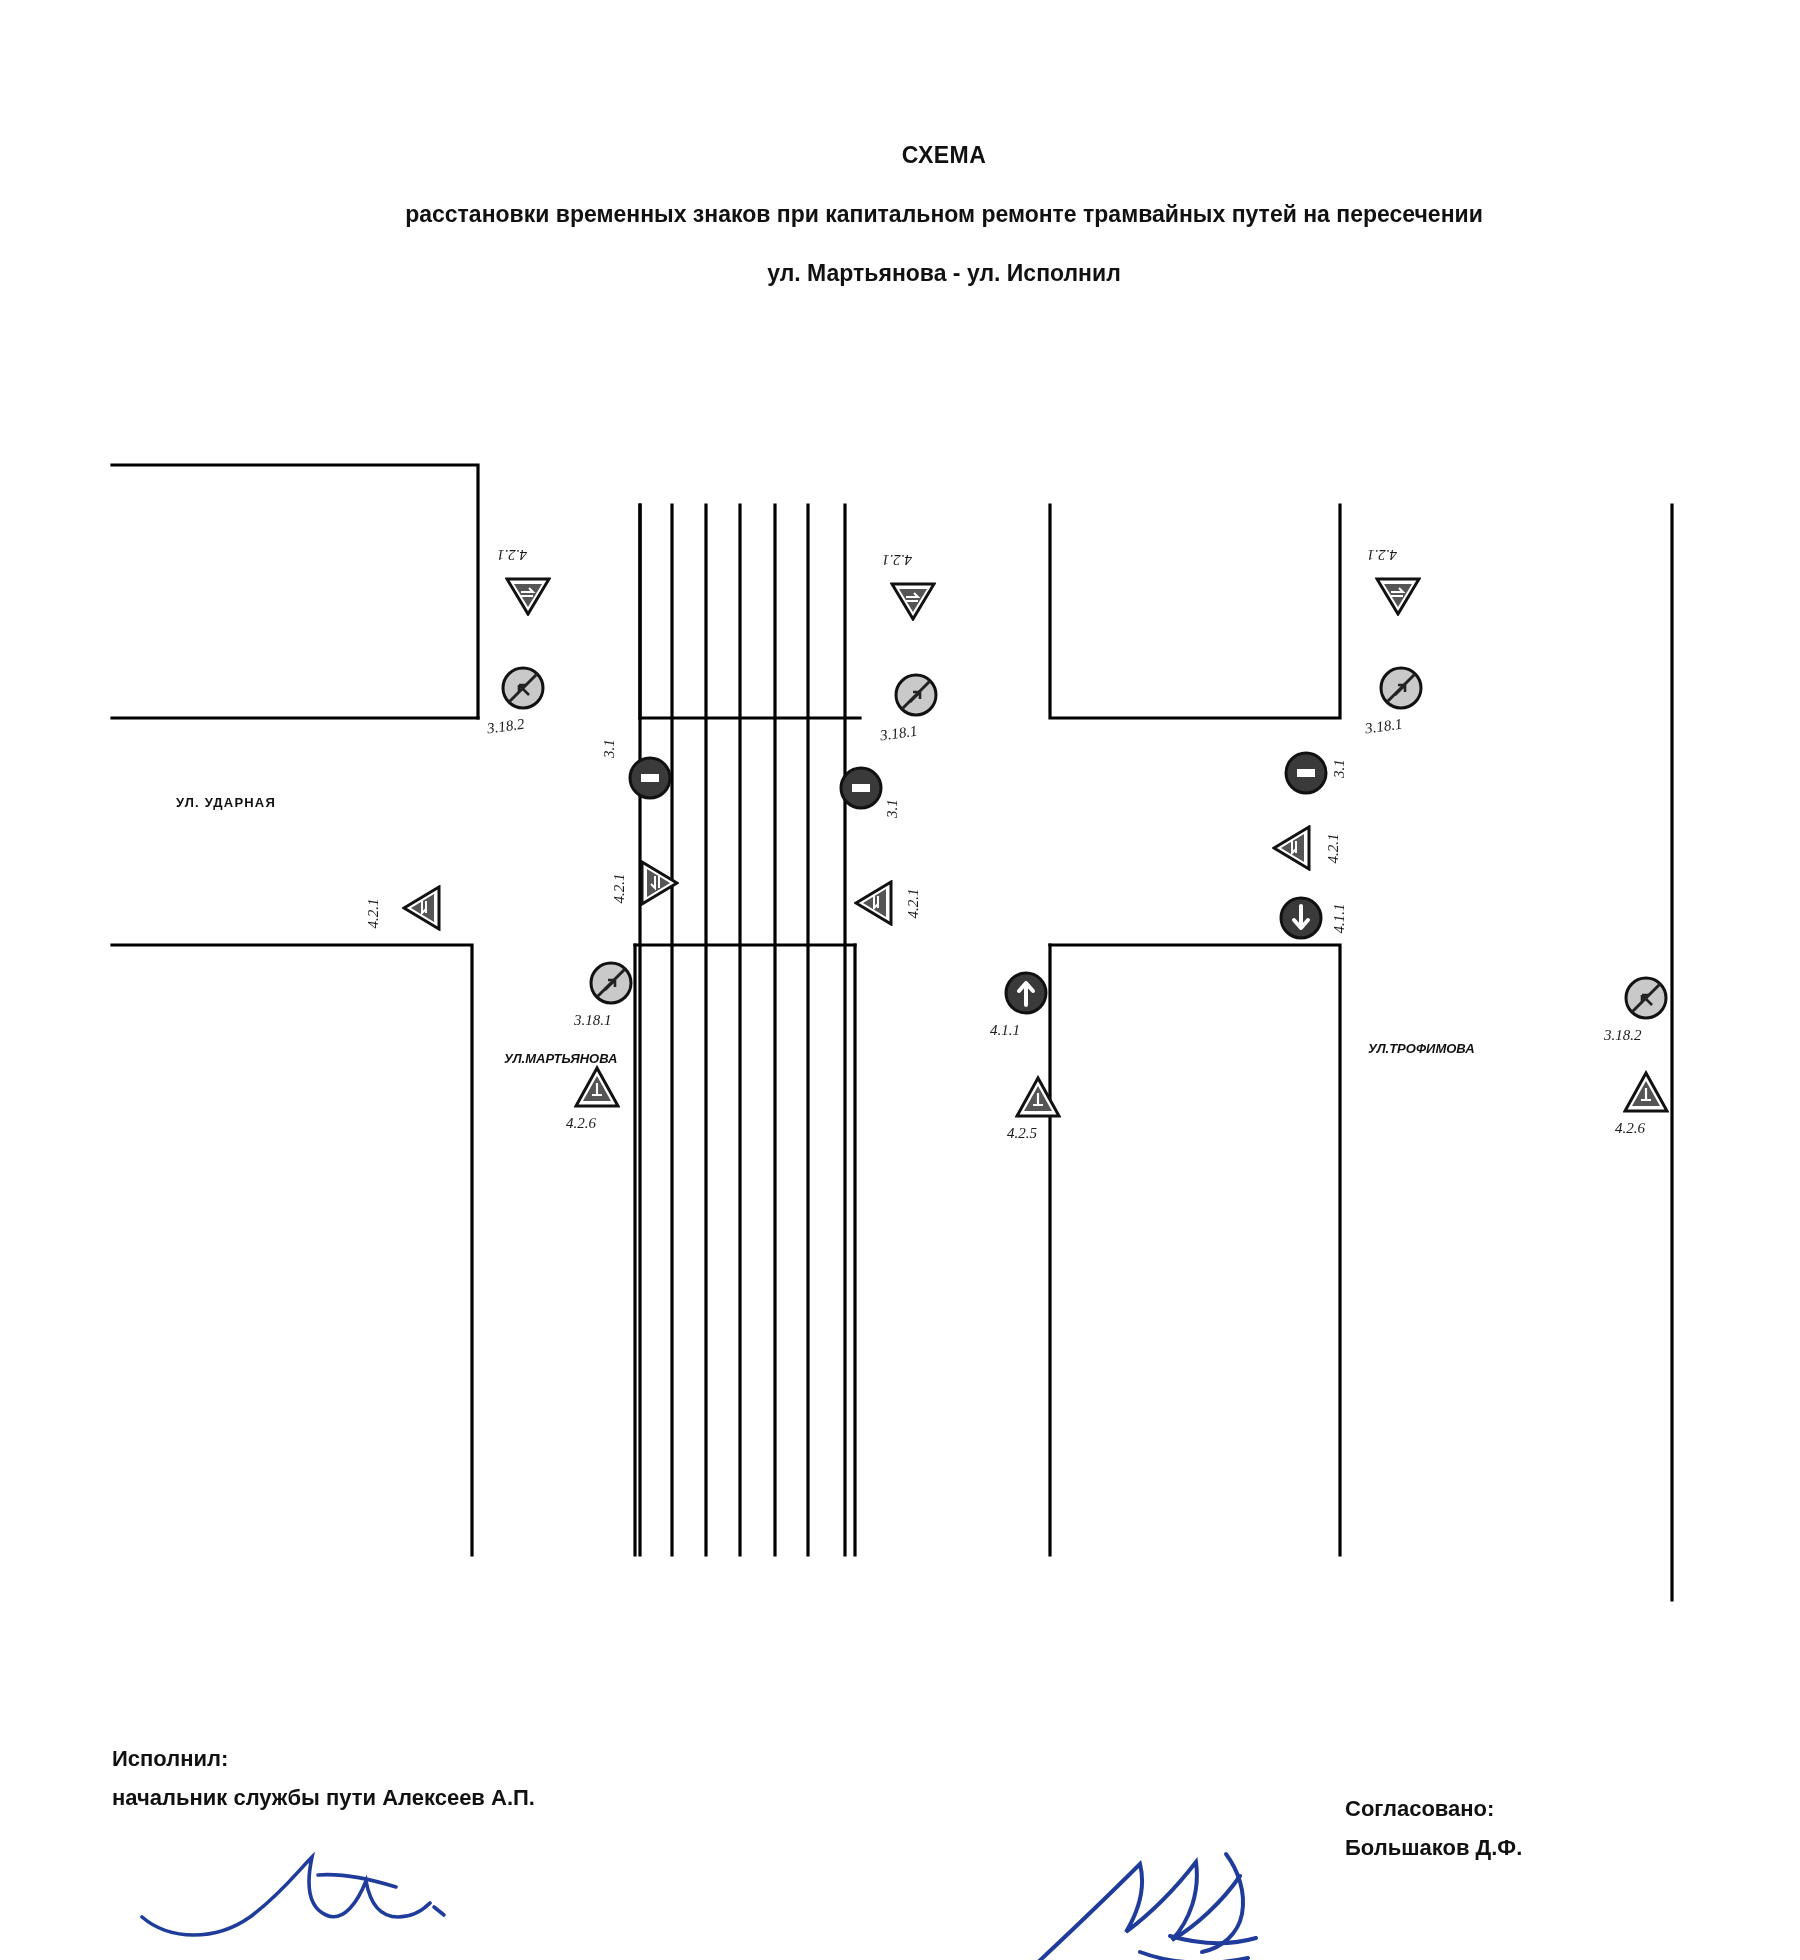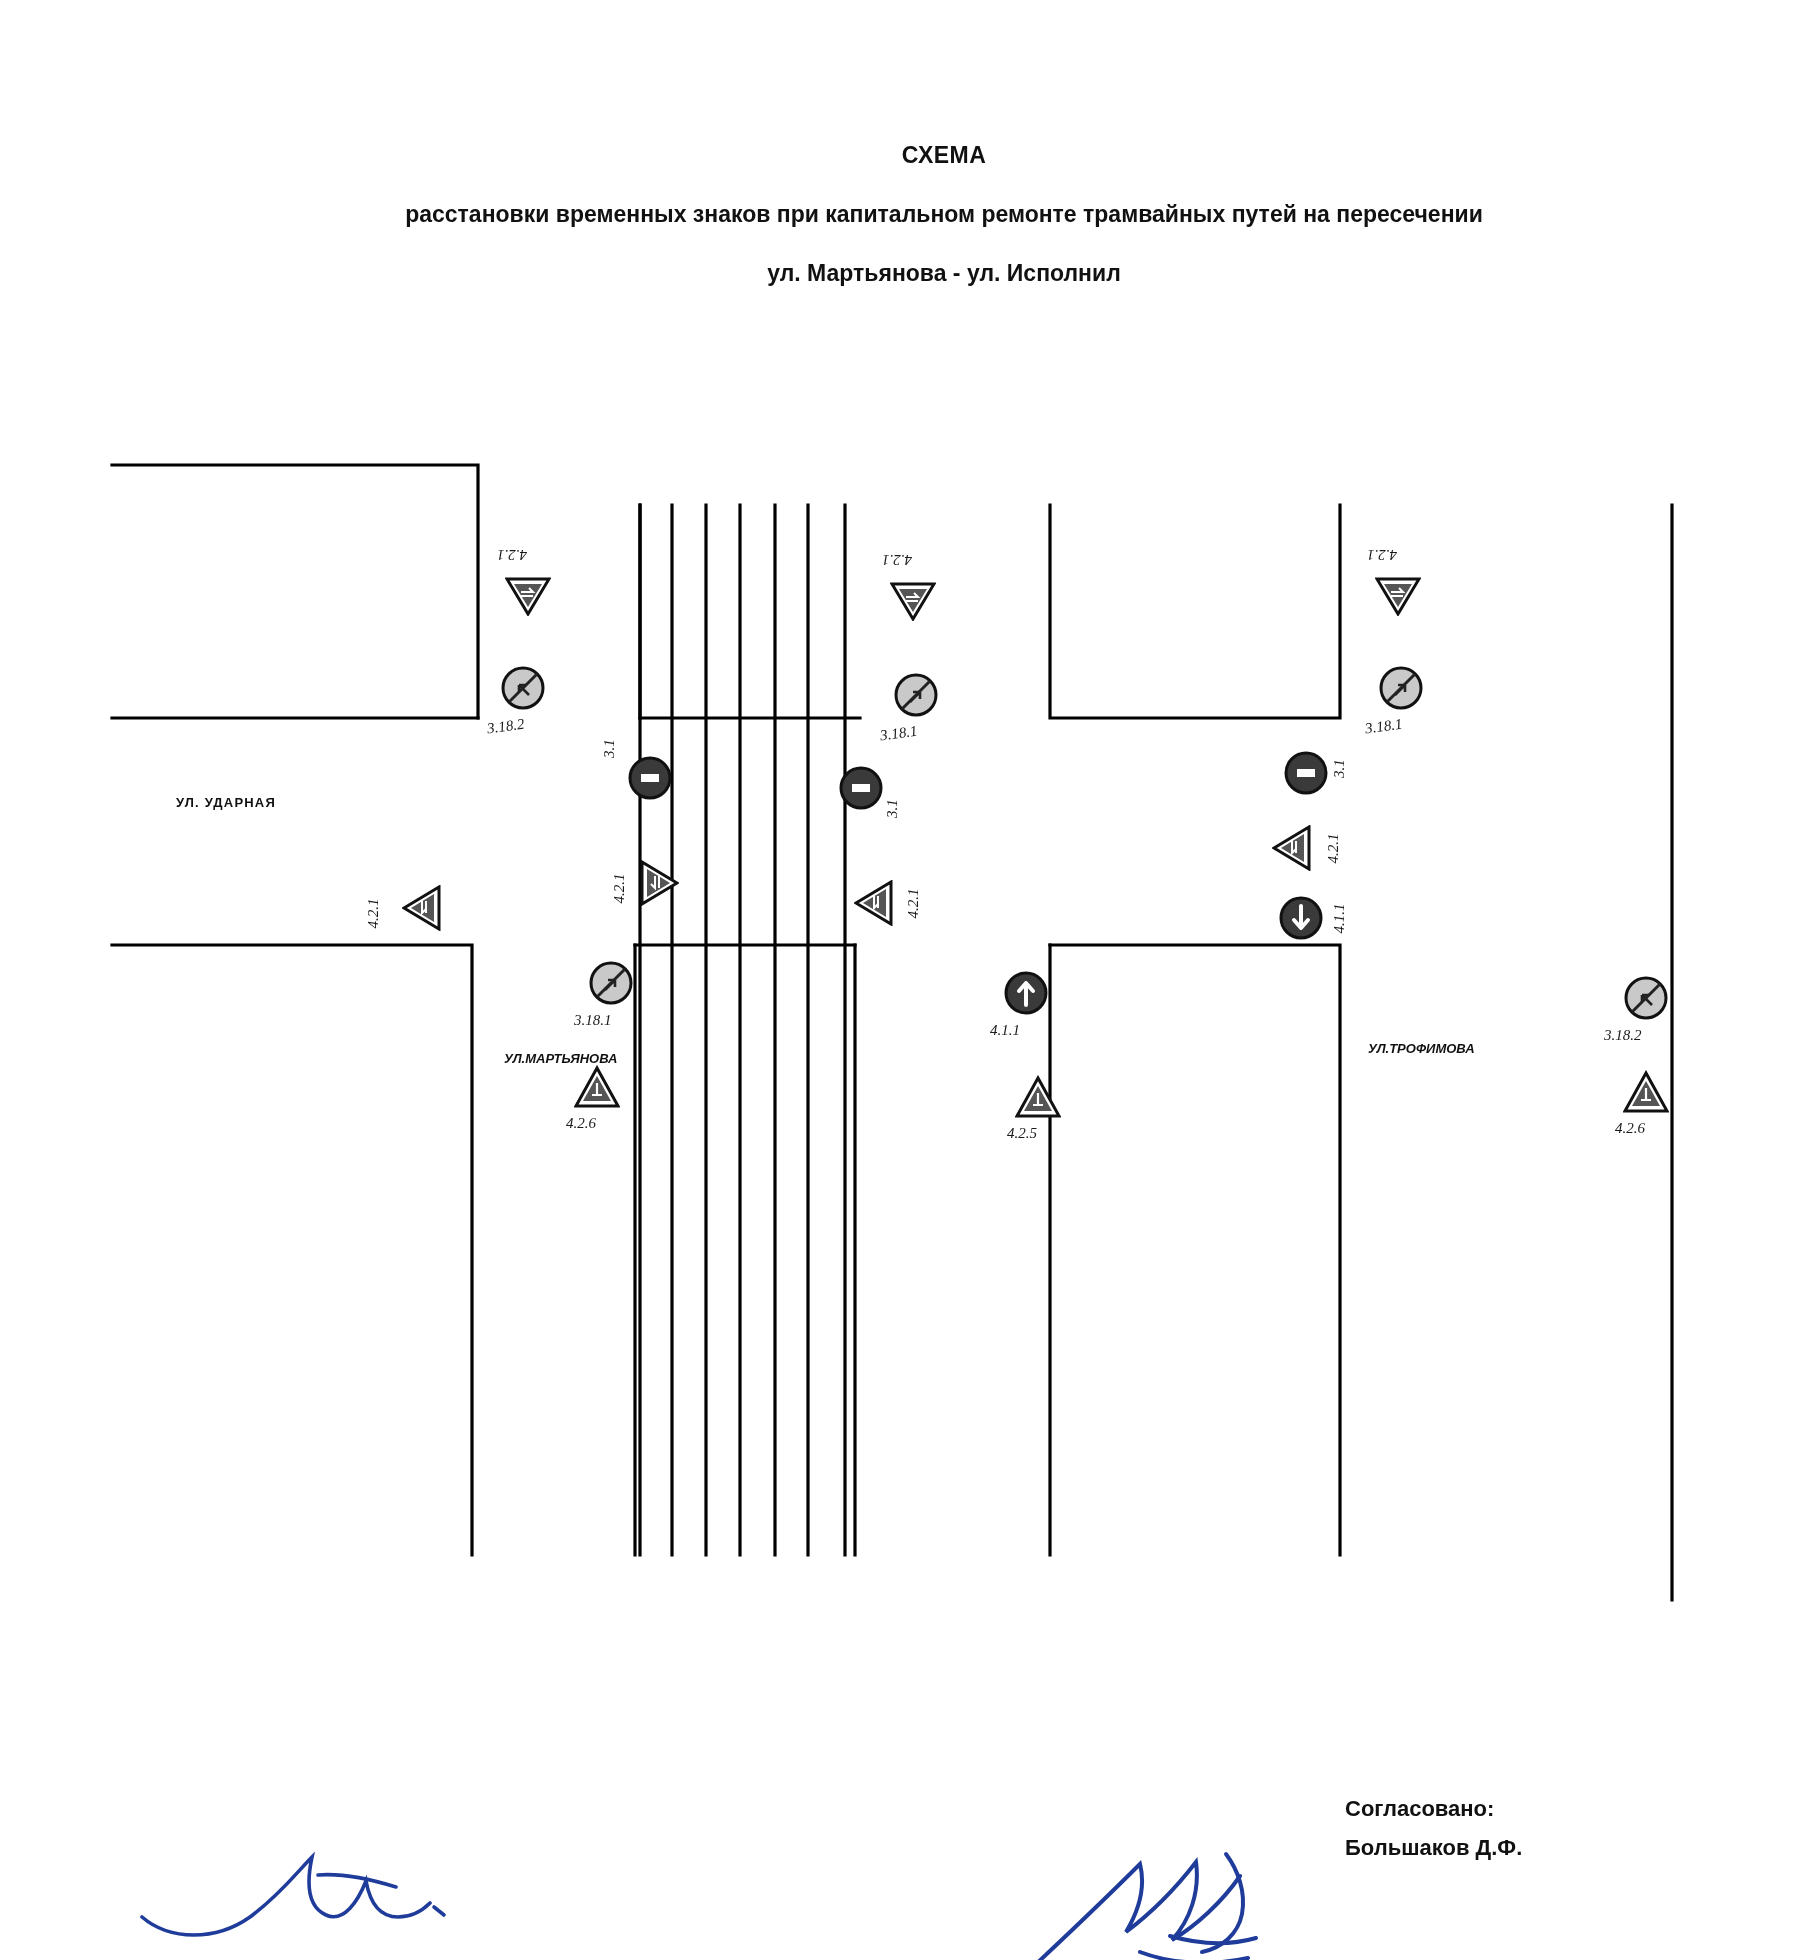--- a/index.html
+++ b/index.html
@@ -316,20 +316,24 @@
 
   <div class="sign" style="left:1623px; top:1070px;">
     <svg viewBox="0 0 46 46">
         <polygon points="23,3 44,41 2,41" fill="#ffffff" stroke="#111" stroke-width="3"></polygon>
         <polygon points="23,11 37,36 9,36" fill="#555"></polygon>
         <path d="M23 18 l0 12 M18 30 l10 0" stroke="#fff" stroke-width="2.2"></path>
       </svg>
   </div>
   <div class="sign-code" style="left:1615px; top:1120px;">4.2.6</div>
 
+  <div class="sig-left">
+    <div>Исполнил:</div>
+    <div>начальник службы пути Алексеев А.П.</div>
+  </div>
 
   <svg class="sig-ink" style="left:130px; top:1845px; width:330px; height:110px;" viewBox="0 0 330 110" xmlns="http://www.w3.org/2000/svg">
     <g fill="none" stroke="#1f3c9b" stroke-width="3.6" stroke-linecap="round">
       <path d="M12 72 C40 96 86 96 120 72 C150 50 168 26 182 12 C176 40 178 62 196 70 C214 78 228 56 236 36 C240 58 250 72 268 72 C282 72 292 66 300 58"></path>
       <path d="M188 30 C212 28 240 34 266 42"></path>
       <path d="M304 62 l10 8"></path>
     </g>
   </svg>
 
   <div class="sig-right">

